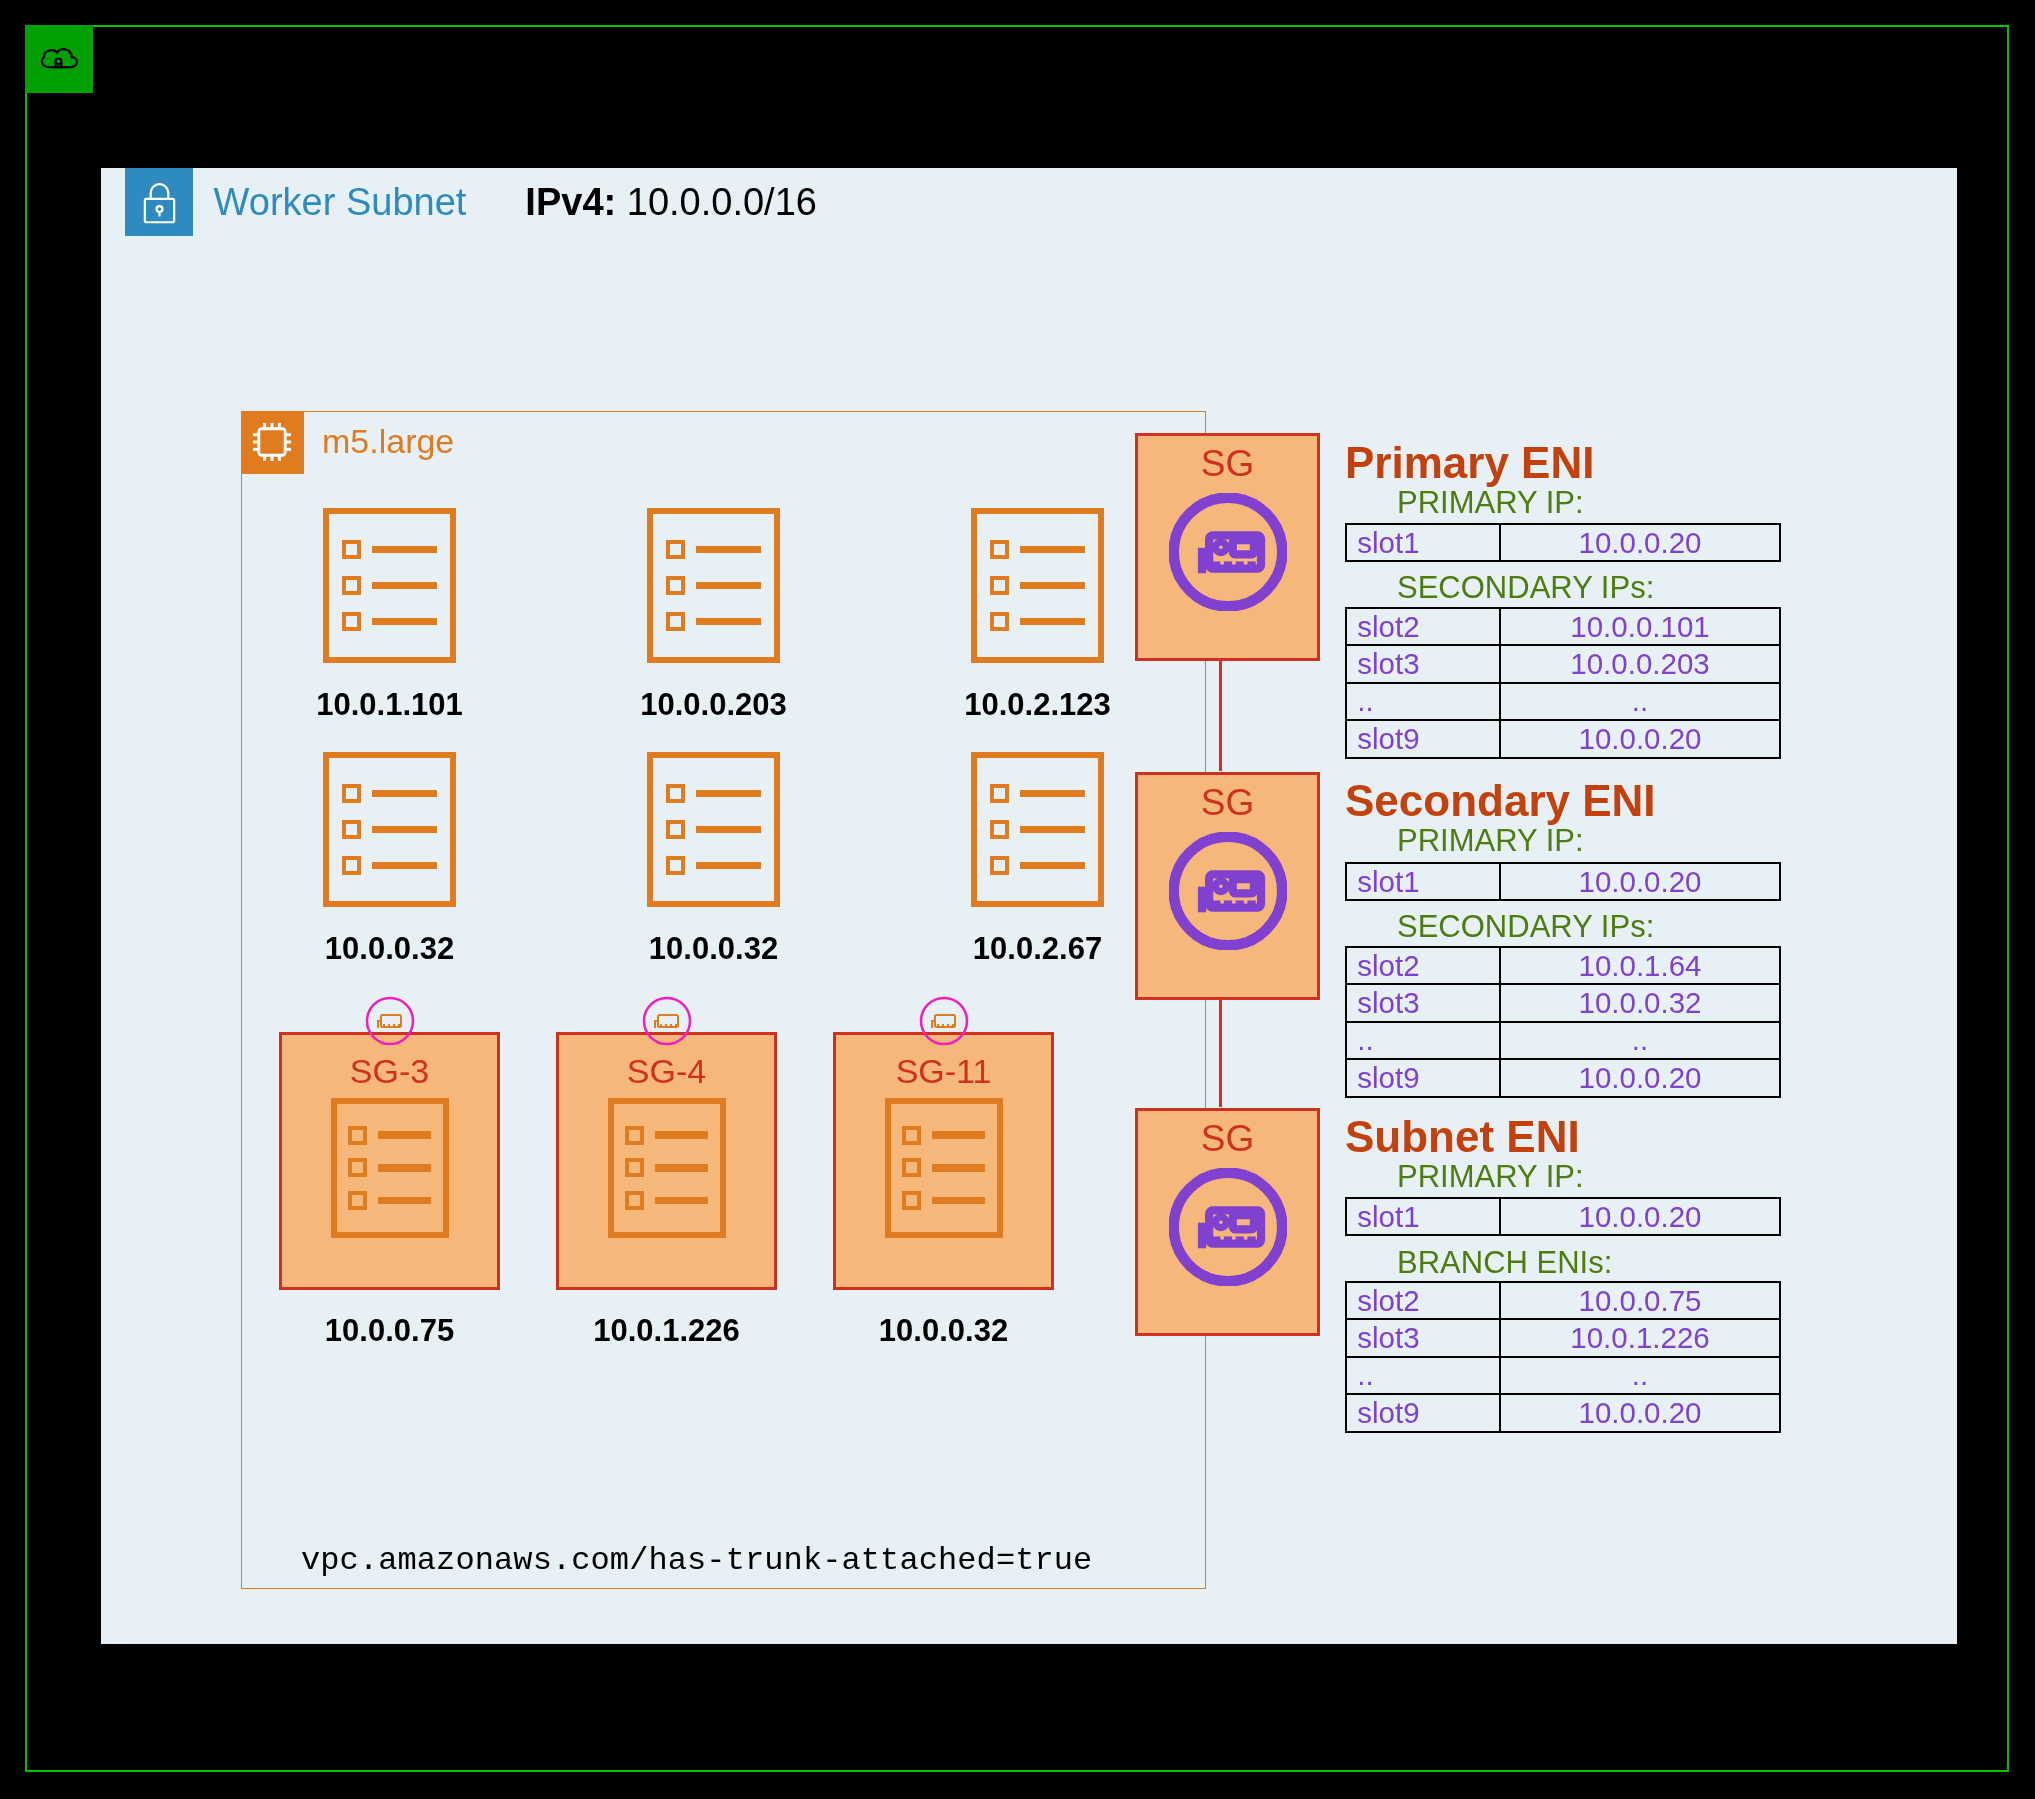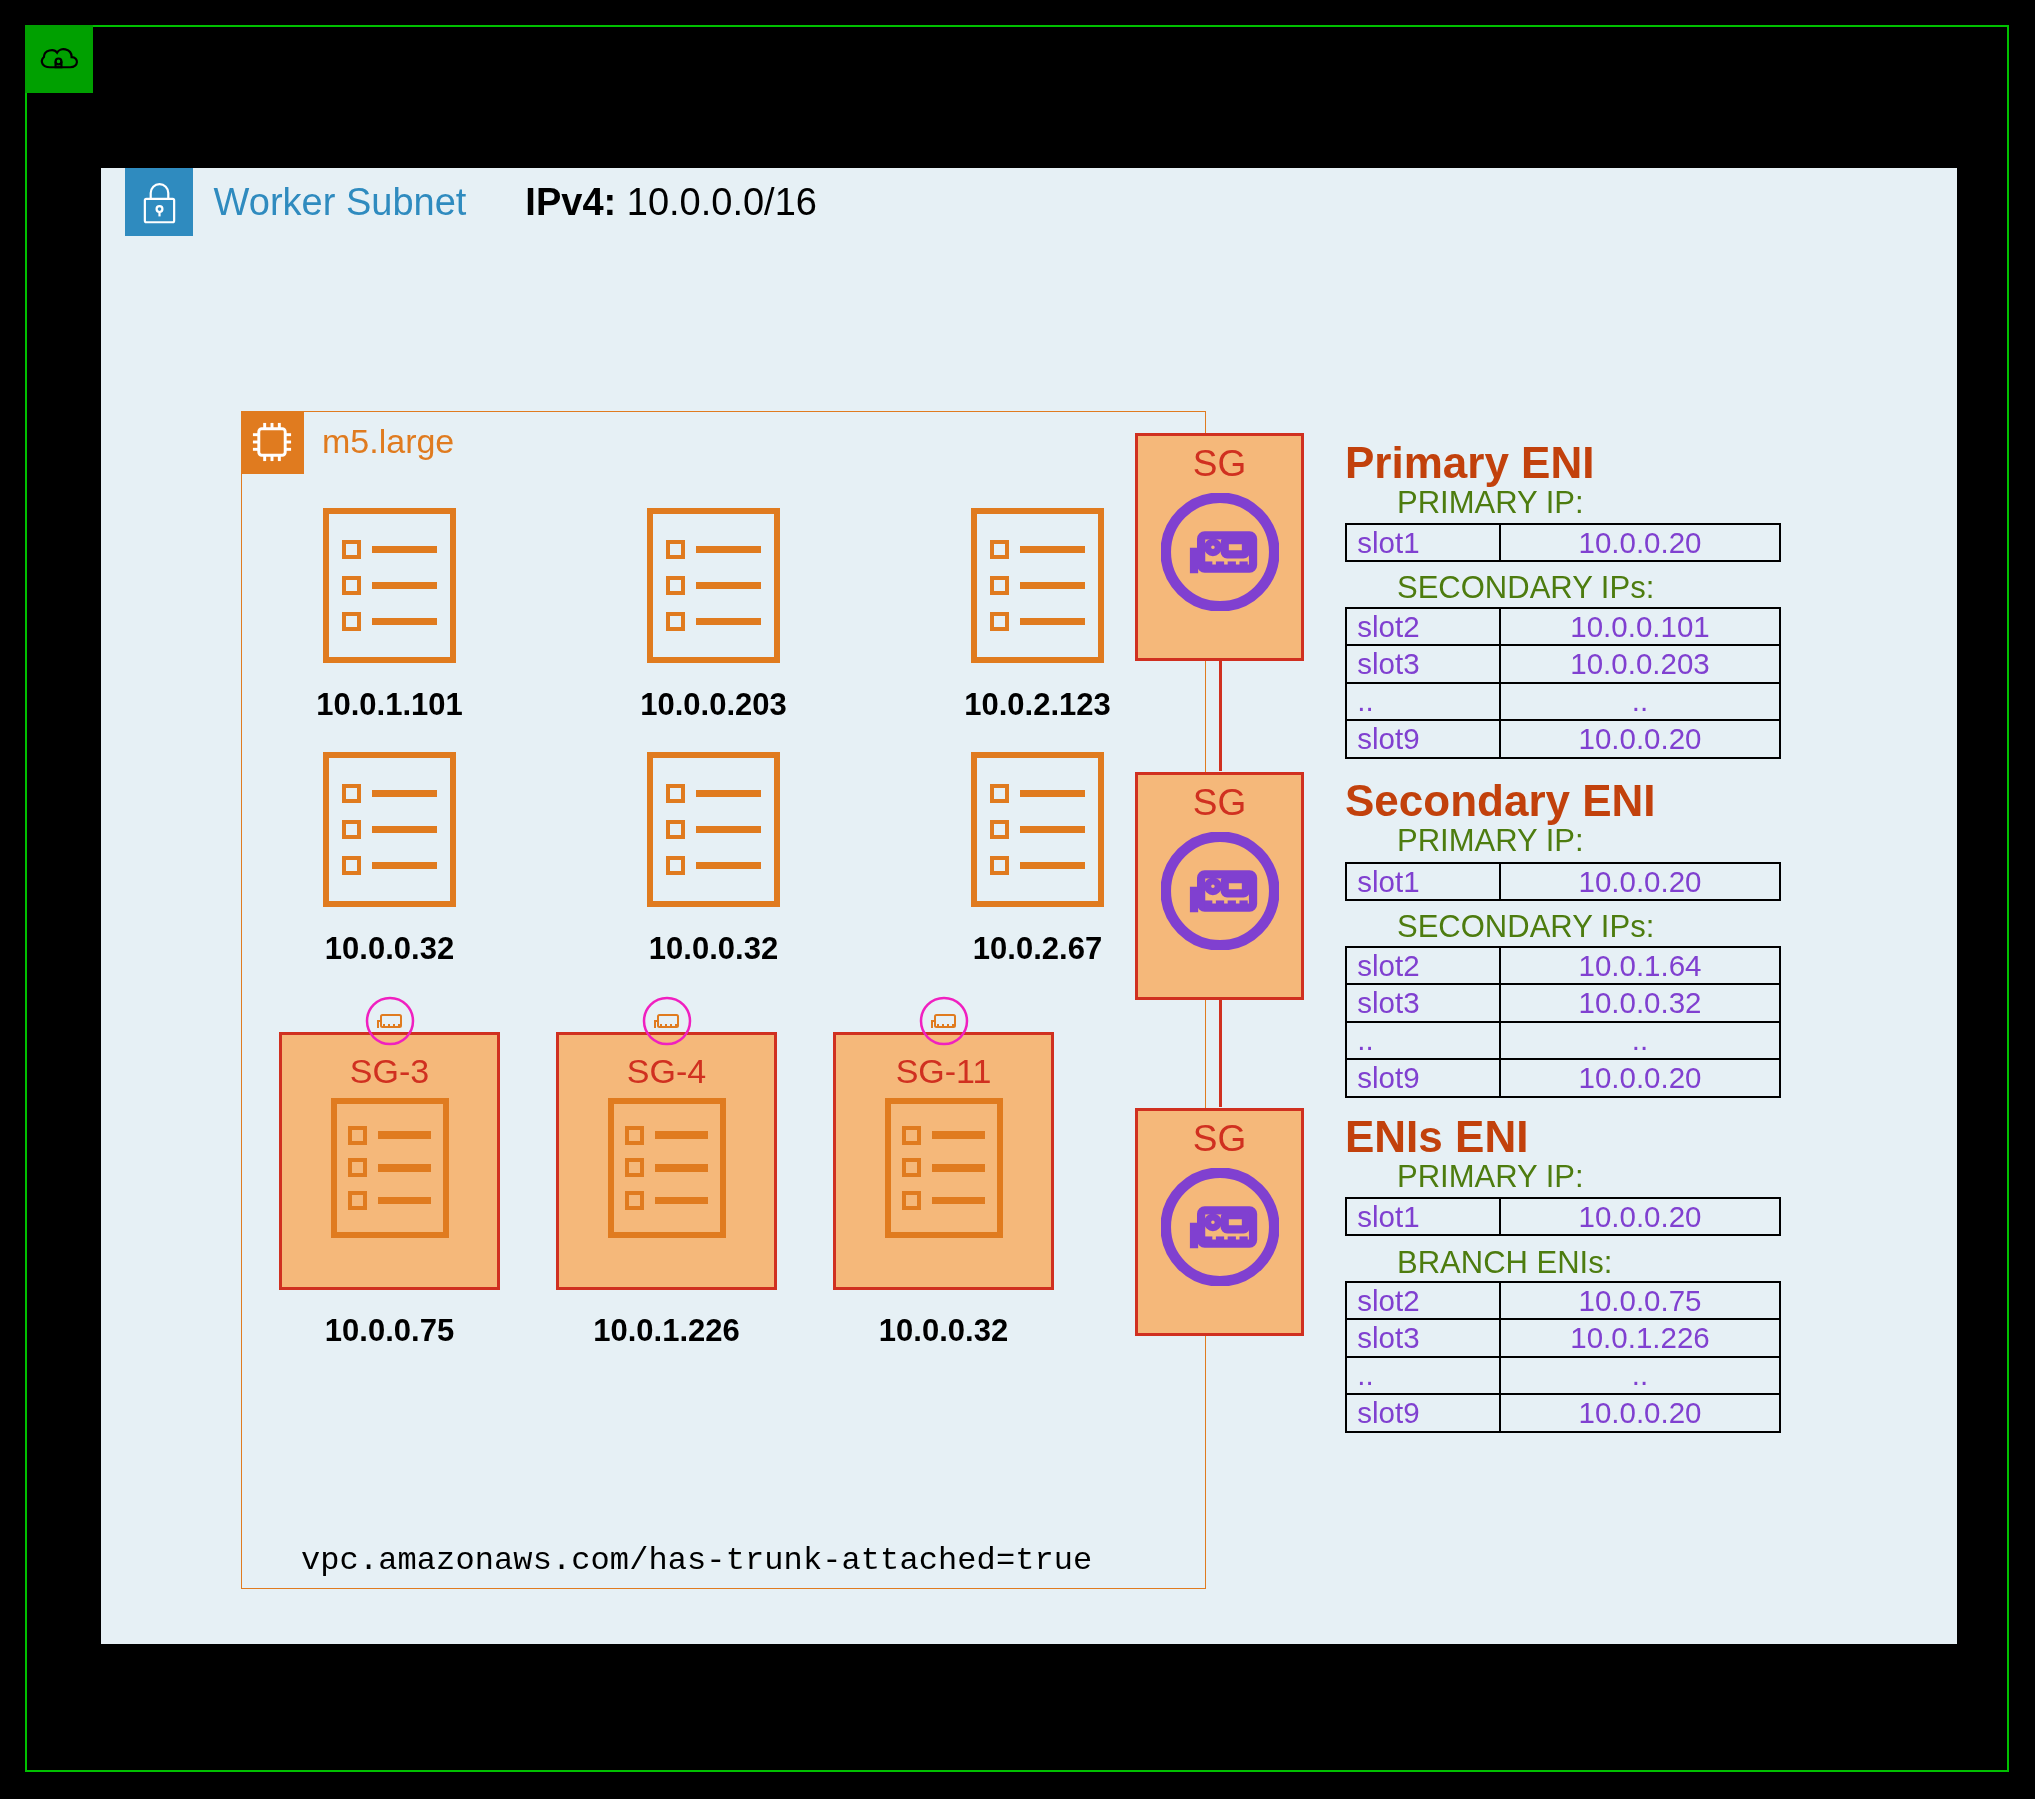--- a/index.html
+++ b/index.html
@@ -142,21 +142,21 @@
     bottom: 8.8px;
     left: 59px;
     font-family: "Courier New", monospace;
     font-size: 32px;
     color:#000;
     letter-spacing: 0.1px;
   }
   
   .eni-card {
     position:absolute;
-    width: 169px;
+    width: 185px;
     height: 228px;
     background:#f5b87a;
     border:3.7px solid #d03020;
     box-sizing:border-box;
     display:flex; flex-direction:column; align-items:center;
     padding-top:7.4px;
   }
   .eni-card-label { color:#d03020; font-size:37px; margin-bottom:7.4px;}
   .eni-circle { width:118px; height:118px; }
   .eni-circle svg circle { stroke:#8040d0; stroke-width:9; fill:none;}
@@ -565,21 +565,21 @@
        <line x1="40" y1="58" x2="40" y2="66"></line>
        <line x1="50" y1="58" x2="50" y2="66"></line>
        <line x1="60" y1="58" x2="60" y2="66"></line>
        <line x1="70" y1="58" x2="70" y2="66"></line>
        <path d="M34 50 h-6 v18" fill="none"></path>
        <circle cx="44" cy="46" r="3" fill="none"></circle>
        <rect x="54" y="40" width="18" height="12" rx="2" fill="none"></rect>
      </g>
    </svg></div>
         </div>
-        <div class="eni-title" style="left: 1244px; top: 944px;">ENIs ENI</div>
+        <div class="eni-title" style="left: 1244px; top: 944px;">Subnet ENI</div>
         <div class="eni-sub" style="left: 1296px; top: 991px;">PRIMARY IP:</div>
         <table class="ip-table" style="left: 1244px; top: 1029px;">
           <tbody>
             <tr>
               <td class="slot">slot1</td>
               <td class="ip">10.0.0.20</td>
             </tr>
           </tbody>
         </table>
         <div class="eni-sub" style="left: 1296px; top: 1077px;">BRANCH ENIs:</div>

